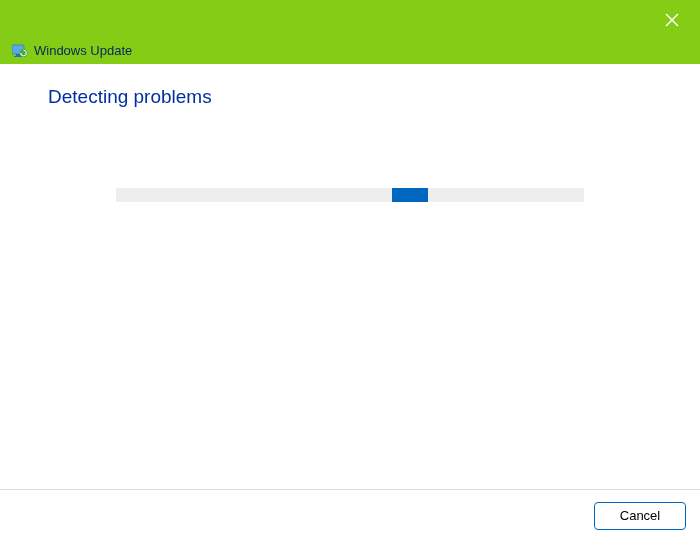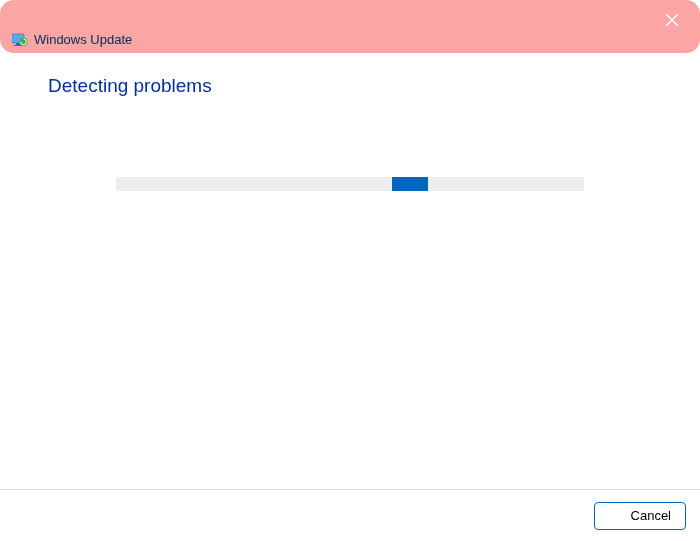--- a/index.html
+++ b/index.html
@@ -9,24 +9,23 @@
     }
     body {
       font-family: "Segoe UI", Tahoma, sans-serif;
       width: 700px;
       height: 541px;
       background: #ffffff;
       overflow: hidden;
       position: relative;
     }
     .header {
-      background: #fca5a5;
-      height: 53px;
+      background: #84cc16;
+      height: 64px;
       position: relative;
-      border-radius: 14px;
     }
     .close-btn {
       position: absolute;
       top: 8px;
       right: 12px;
       width: 32px;
       height: 28px;
       display: flex;
       align-items: center;
       justify-content: center;
@@ -104,21 +103,20 @@
       min-width: 92px;
       height: 28px;
       background: #ffffff;
       border: 1px solid #0067c0;
       border-radius: 4px;
       font-size: 13px;
       font-family: inherit;
       color: #000000;
       cursor: pointer;
       padding: 0 14px;
-      text-align: right;
     }
   </style>
 </head>
 <body>
 
 <div class="header">
   <div class="close-btn">
     <span>
       <svg viewBox="0 0 14 14">
           <line x1="1" y1="1" x2="13" y2="13" stroke="#ffffff" stroke-width="1.4"></line>

